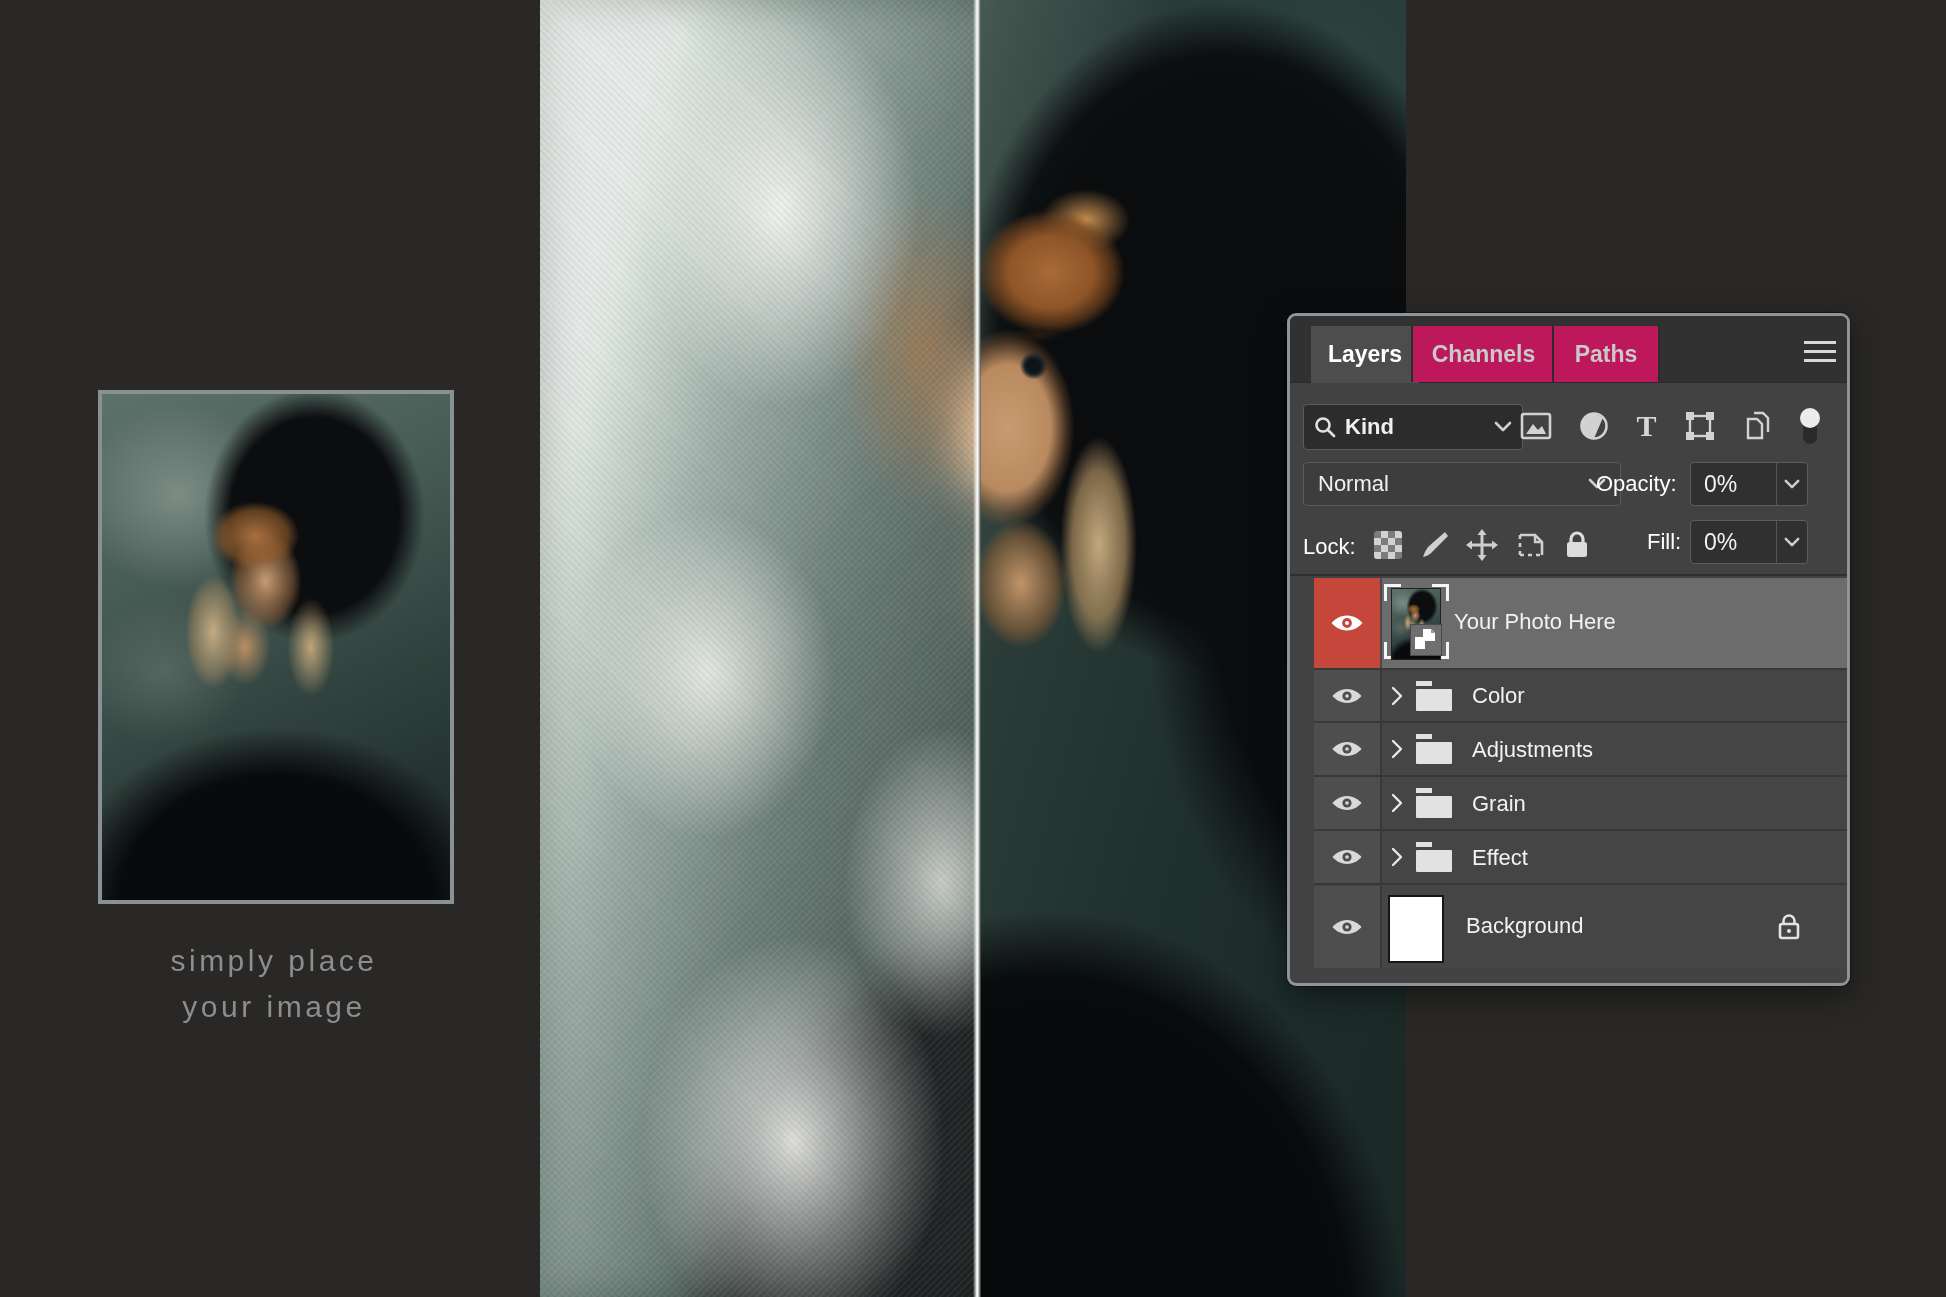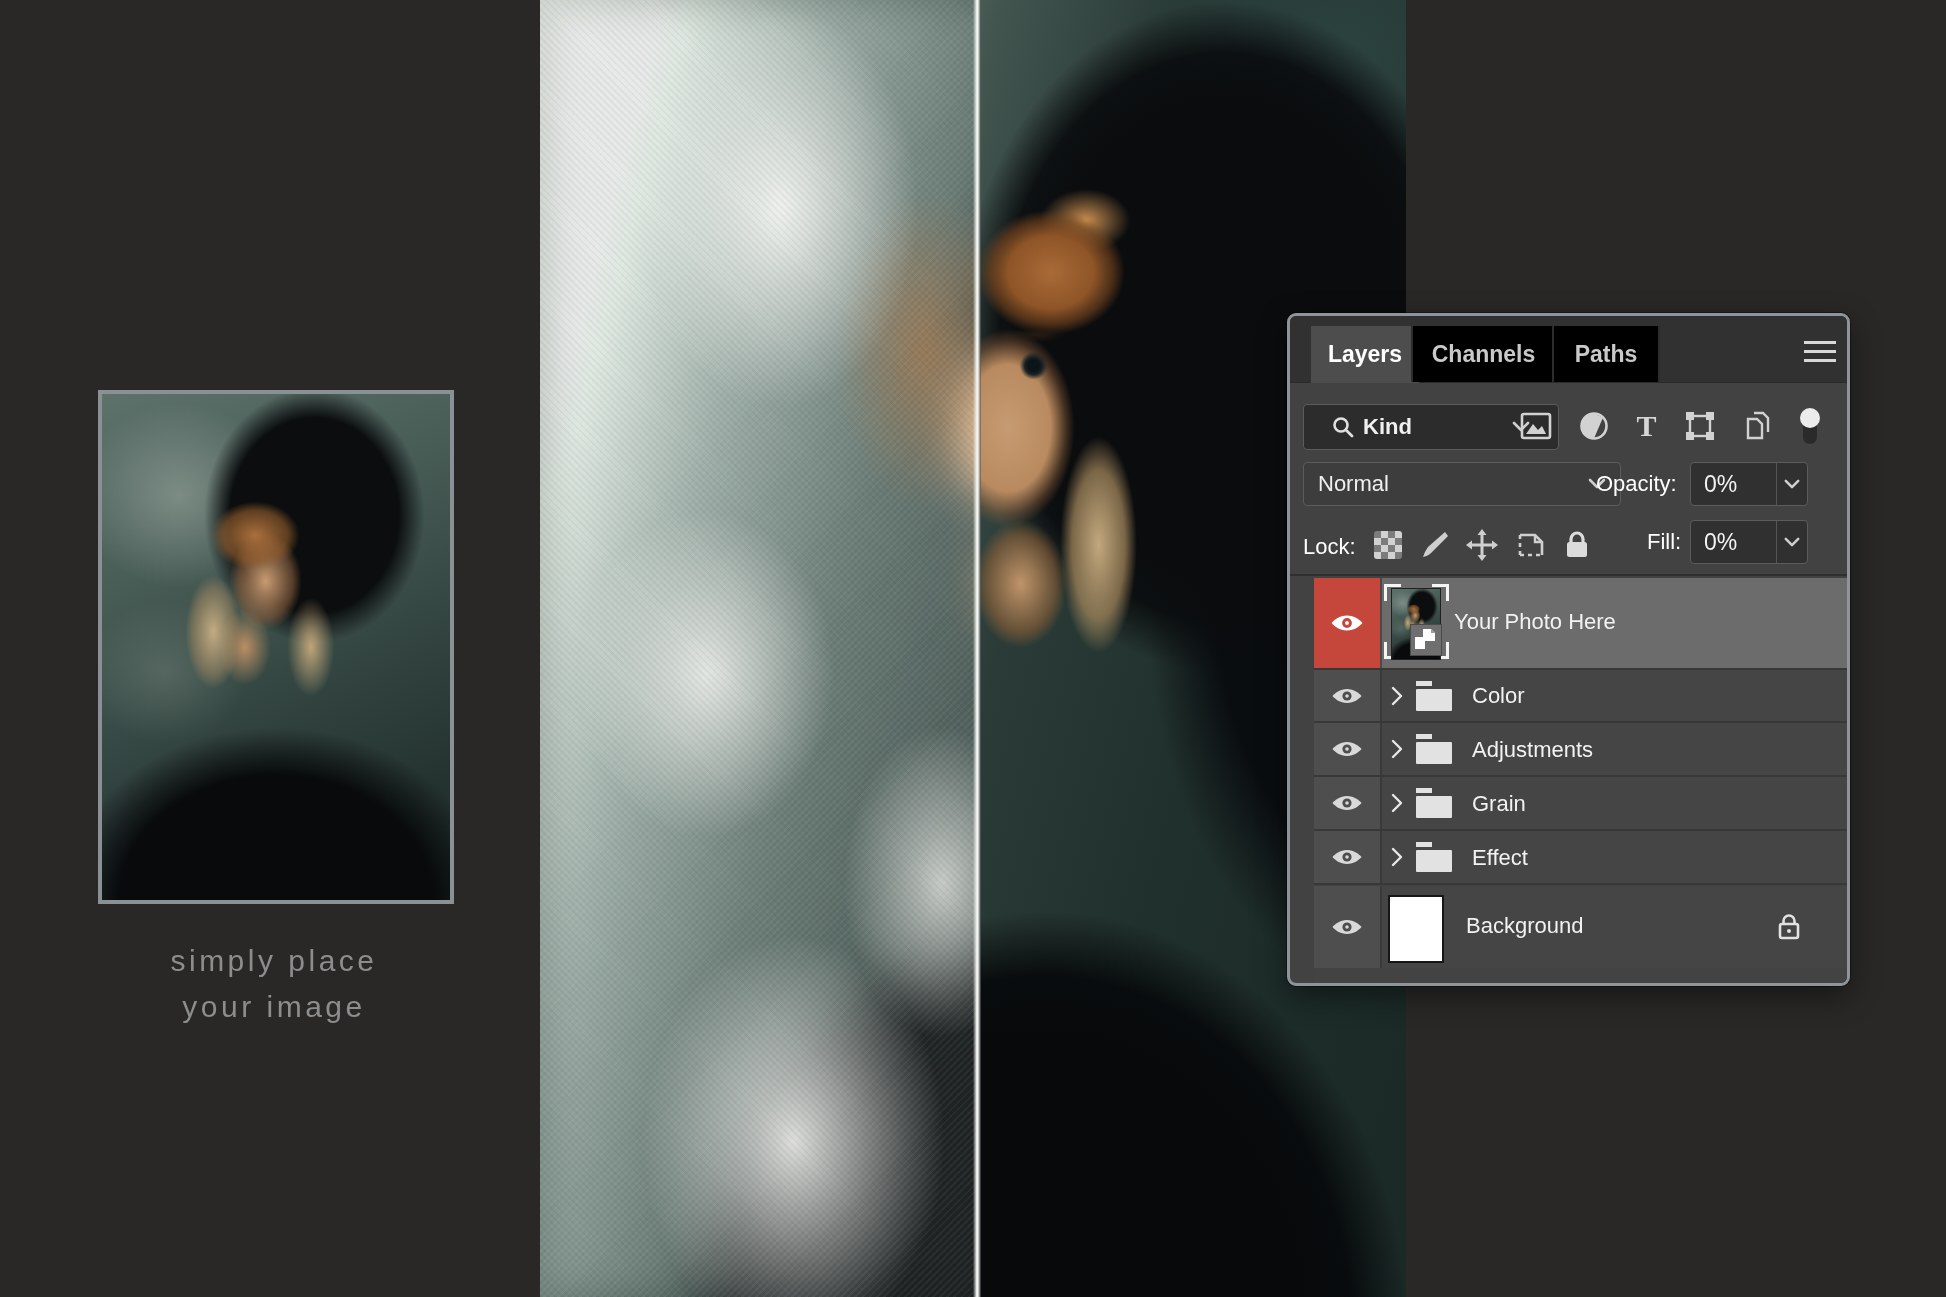--- a/index.html
+++ b/index.html
@@ -55,31 +55,31 @@
       linear-gradient(155deg,#5d726b 0%,#495d57 30%,#354742 55%,#253431 80%,#1c2927 100%);}
   #caption{left:78px;top:938px;width:392px;text-align:center;color:#8d8d8d;
     font-size:30px;line-height:46px;letter-spacing:3.5px;}
 
   
   #panel{left:1287px;top:313px;width:557px;height:667px;background:#424242;
     border:3px solid #8f949a;border-radius:9px;overflow:hidden;
     box-shadow:0 0 0 1px rgba(0,0,0,.35), 0 10px 30px rgba(0,0,0,.45);}
   #tabstrip{left:0;top:0;width:557px;height:66px;background:#313131;border-bottom:1px solid #2a2a2a;}
   .tab{top:10px;height:56px;display:flex;align-items:center;justify-content:center;
-    font-size:23px;font-weight:700;color:#c9c9c9;background:#000000;cursor:default;}
+    font-size:23px;font-weight:700;color:#c9c9c9;background:#be185d;cursor:default;}
   .tab.active{background:#4d4d4d;color:#ffffff;height:57px;margin-left:8px;}
   #tab-layers{left:13px;width:108px;}
   #tab-channels{left:121px;width:141px;border-left:2px solid #2c2c2c;}
   #tab-paths{left:262px;width:104px;border-left:2px solid #2c2c2c;border-right:2px solid #2c2c2c;}
   #hamburger{left:514px;top:25px;width:32px;height:21px;
     background:repeating-linear-gradient(#d8d8d8 0 3px, transparent 3px 9px);}
 
   .fieldbox{background:#2e2e2e;border:1px solid #5c5c5c;border-radius:4px;
     display:flex;align-items:center;color:#f0f0f0;font-size:22px;}
-  #kind-box{left:13px;top:88px;width:198px;height:44px;padding:0 28px;gap:9px;background:#2c2c2c;}
+  #kind-box{left:13px;top:88px;width:198px;height:44px;padding:0 10px;gap:9px;background:#2c2c2c;}
   #kind-box .spacer{flex:1;}
   #blend-box{left:13px;top:146px;width:288px;height:42px;padding:0 14px;background:#3d3d3d;}
   #blend-box .spacer{flex:1;}
   .valbox{background:#303030;border:1px solid #5c5c5c;border-radius:4px;display:flex;align-items:stretch;}
   .valbox .val{width:80px;display:flex;align-items:center;padding-left:13px;
     color:#f2f2f2;font-size:23px;}
   .valbox .chev{width:34px;display:flex;align-items:center;justify-content:center;border-left:1px solid #555;}
   #opacity-box{left:400px;top:146px;width:116px;height:42px;}
   #fill-box{left:400px;top:204px;width:116px;height:42px;}
   .rowlabel{color:#ffffff;font-size:22px;}

